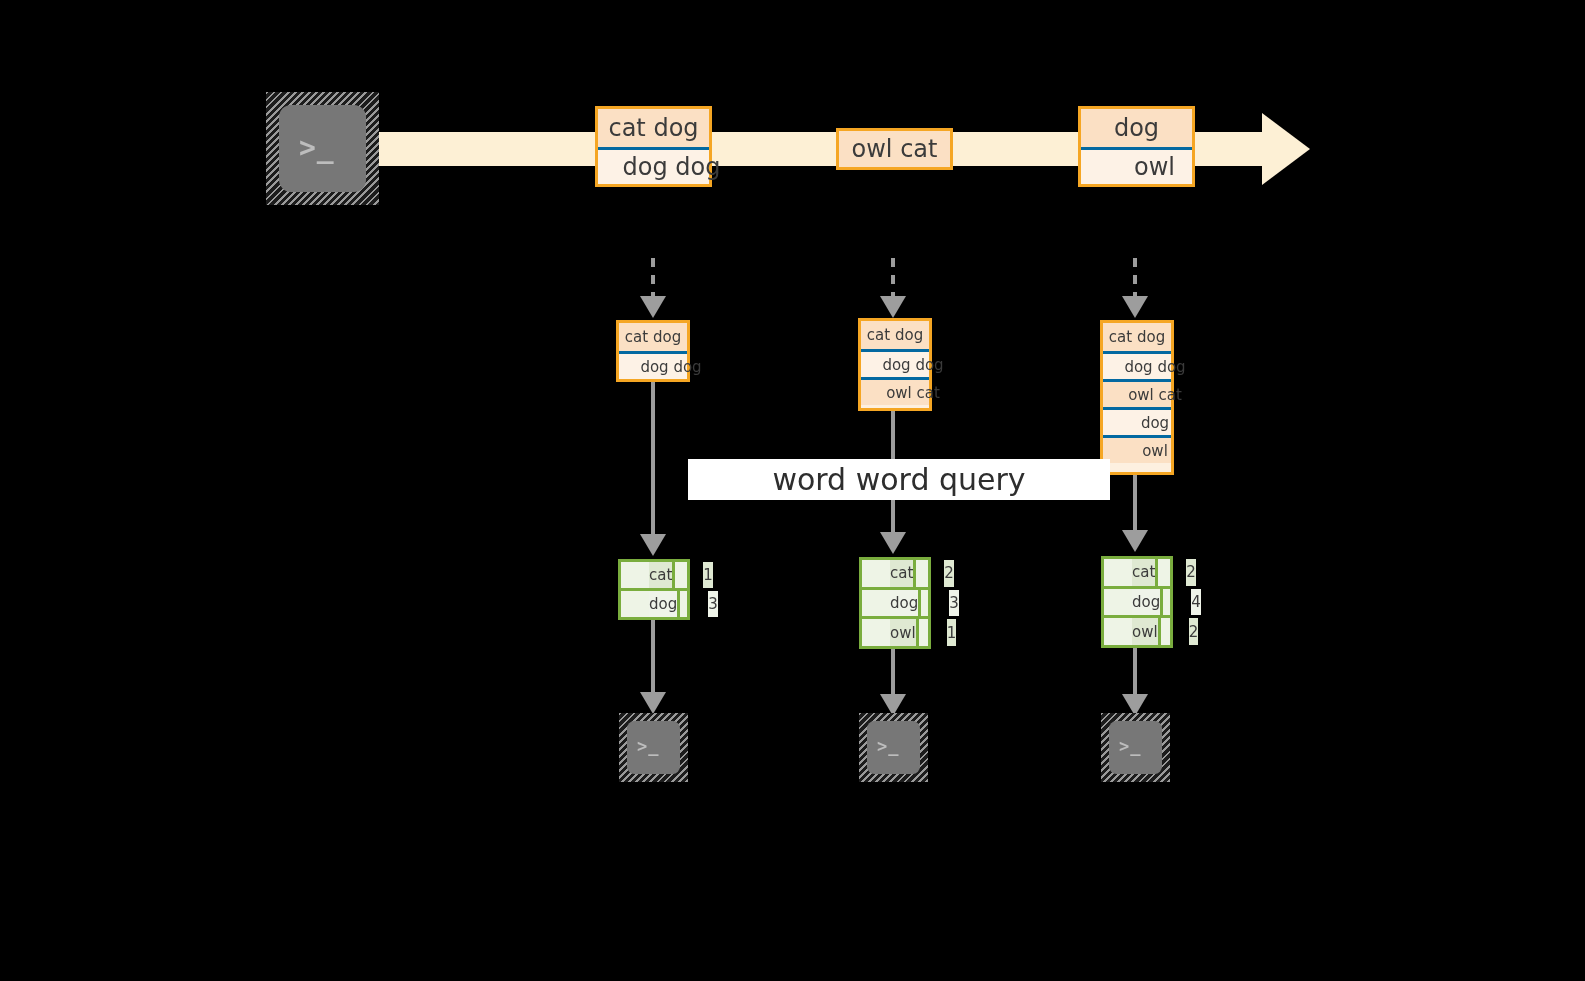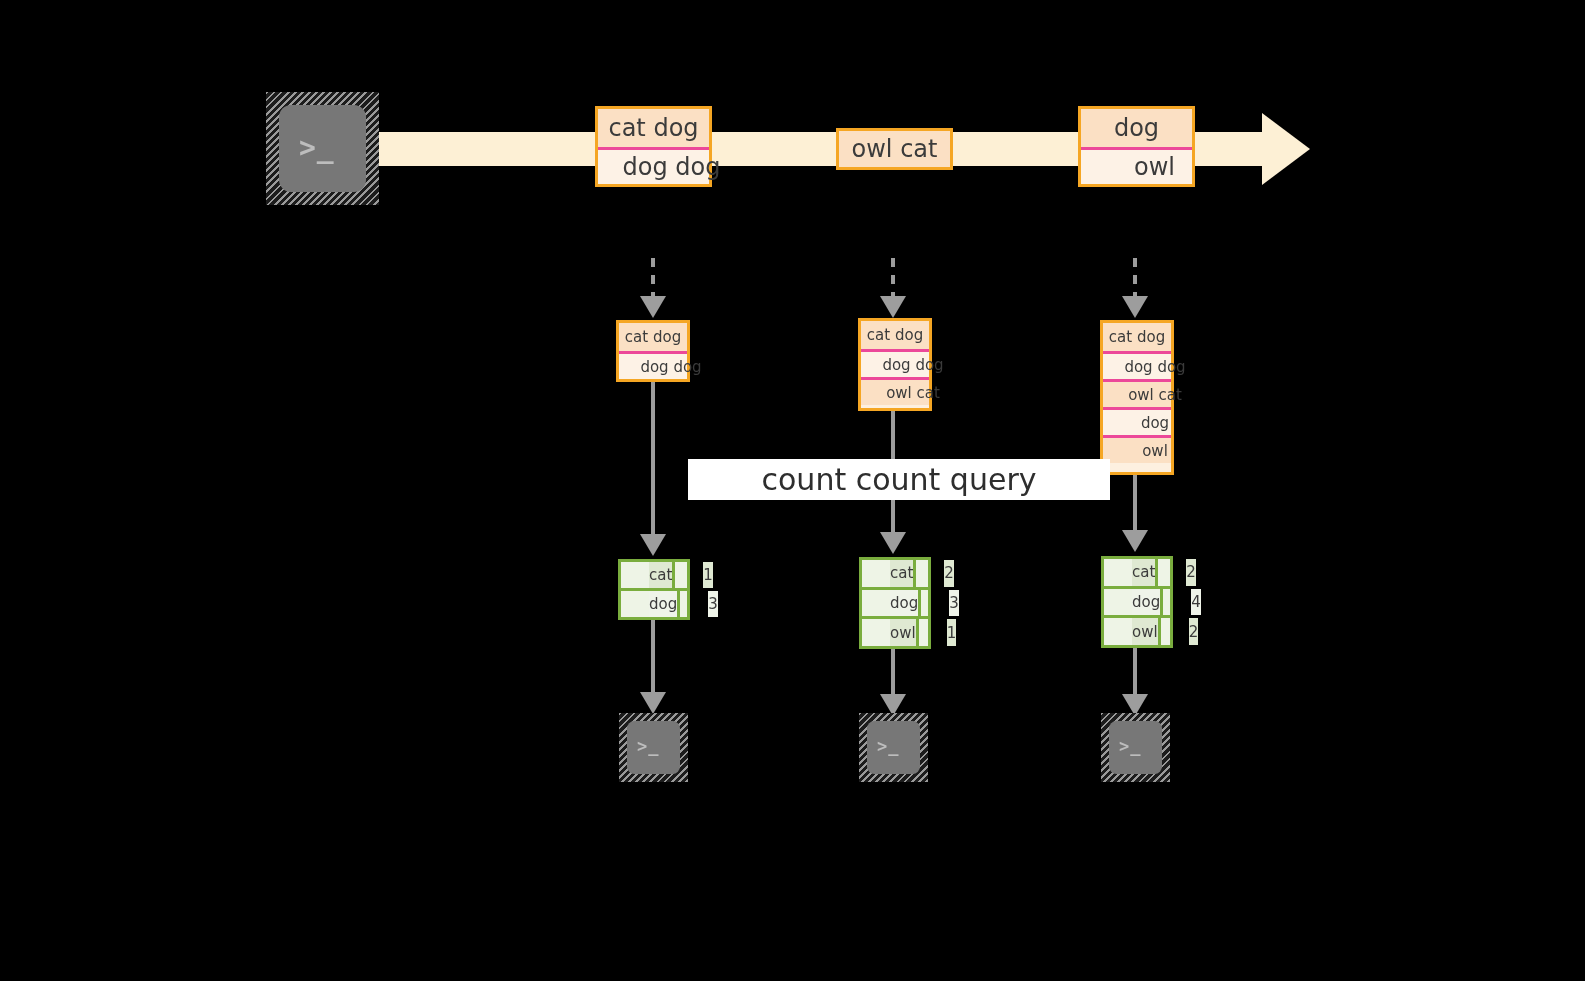--- a/index.html
+++ b/index.html
@@ -27,21 +27,21 @@
     font-family:"DejaVu Sans Mono","Liberation Mono",monospace;
     letter-spacing:1px;line-height:1;}
 
   
   .obox{position:absolute;box-sizing:border-box;border:3px solid #f5a623;
         background:#fdf0e0;}
   .obox .cell{box-sizing:border-box;display:flex;align-items:center;
         justify-content:center;color:#3b3b3b;white-space:nowrap;}
   .obox .cell.dark{background:#fbe0c4;}
   .obox .cell.light{background:#fdf2e6;}
-  .obox .cell + .cell{border-top:3px solid #ec4899;padding-left:36px;}
+  .obox .cell + .cell{border-top:3px solid #0369a1;padding-left:36px;}
 
   
   .gbox{position:absolute;box-sizing:border-box;border:3px solid #7aad3e;
         background:#eef4e6;display:flex;flex-direction:column;}
   .gbox .row{display:flex;flex:1 1 auto;box-sizing:border-box;}
   .gbox .row + .row{border-top:3px solid #7aad3e;}
   .gbox .c{box-sizing:border-box;display:flex;align-items:center;
         justify-content:center;color:#3b3b3b;white-space:nowrap;margin-left:28px;}
   .gbox .c.k{border-right:3px solid #7aad3e;}
   .gbox .row.dark .c{background:#dfe9d2;}
@@ -186,15 +186,15 @@
 
   <div class="vline" style="left:1133px;top:648px;height:46px;"></div>
   <div class="vhead" style="left:1122px;top:694px;"></div>
 
   <div class="term" style="left:1101px;top:713px;width:69px;height:69px;">
     <div class="hatch"></div>
     <div class="body" style="left:8px;top:8px;width:53px;height:53px;"></div>
     <div class="glyph" style="left:18px;top:25px;font-size:17px;">&gt;_</div>
   </div>
 
-  <div class="qlabel" style="left:688px;top:459px;width:422px;height:41px;">count count query</div>
+  <div class="qlabel" style="left:688px;top:459px;width:422px;height:41px;">word word query</div>
 
 </div>
 
 </body></html>

